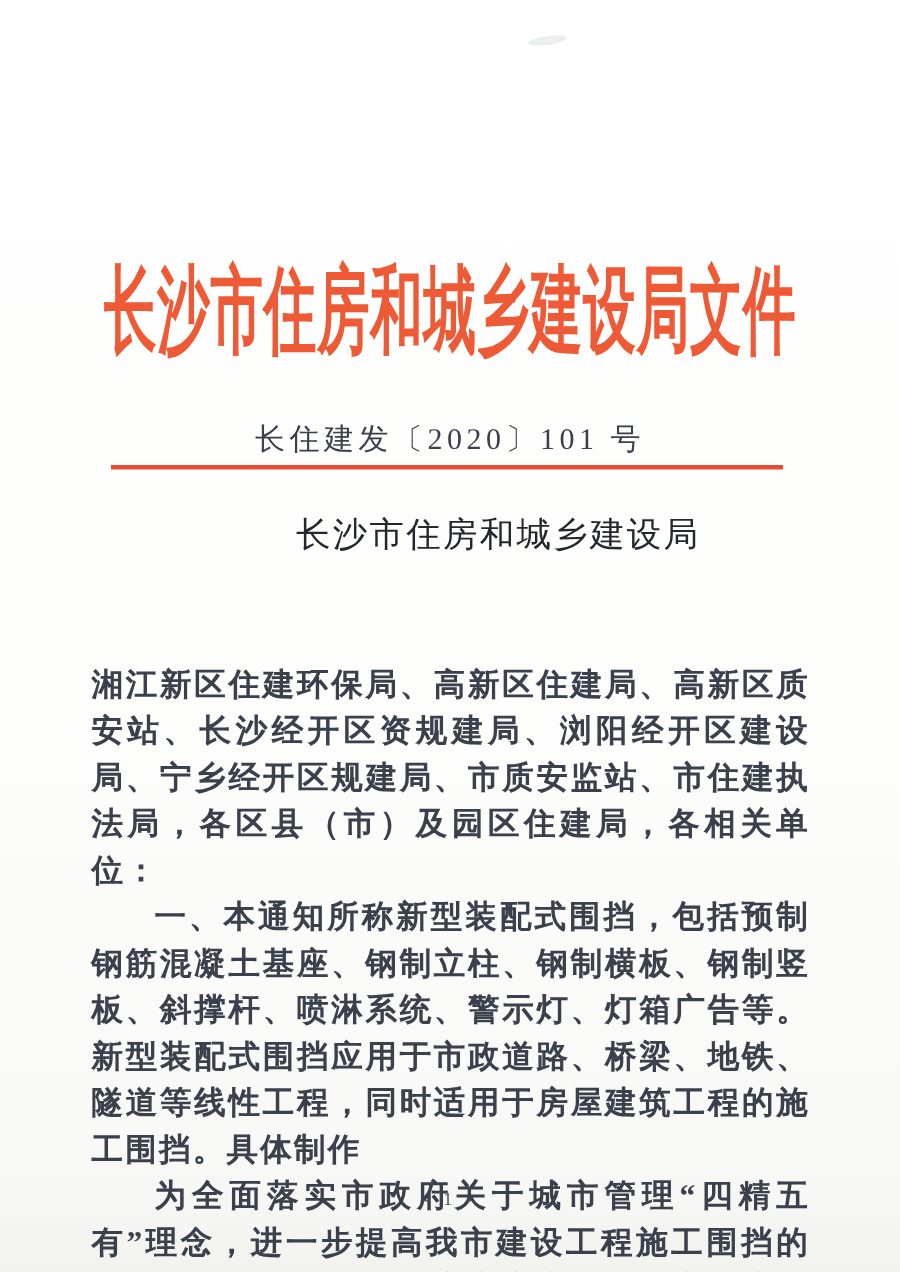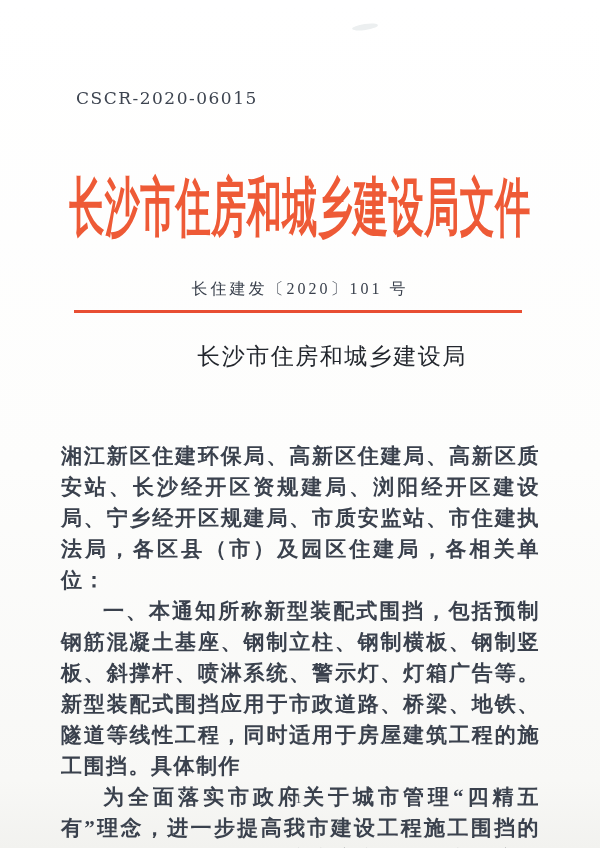--- a/index.html
+++ b/index.html
@@ -51,21 +51,21 @@
     transform: scaleY(1.82);
     transform-origin: top center;
     font-family: "Liberation Serif", "DejaVu Serif", serif;
   }
   .doc-number {
     position: absolute;
     top: 279px;
     left: 0;
     width: 100%;
     text-align: center;
-    font-size: 16px;
+    font-size: 20px;
     letter-spacing: 3px;
     color: #3a414d;
   }
   .red-line {
     position: absolute;
     top: 310px;
     left: 74px;
     width: 448px;
     height: 3px;
     background: #e84e33;
@@ -113,21 +113,20 @@
     color: #4a515c;
   }
 </style>
 </head>
 <body>
 
 <div class="page">
 
   <div class="scan-smudge"></div>
 
-  <div class="doc-code">CSCR-2020-06015</div>
 
   <div class="red-header">长沙市住房和城乡建设局文件</div>
 
   <div class="doc-number">长住建发〔2020〕101 号</div>
 
   <div class="red-line"></div>
 
   <div class="title-block">
     <div>长沙市住房和城乡建设局</div>
   </div>

